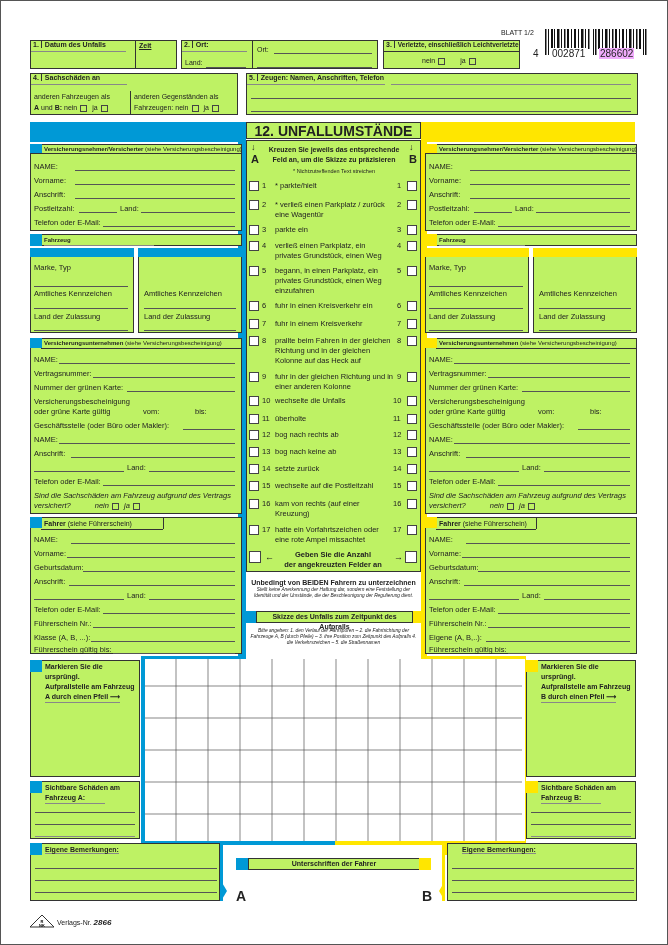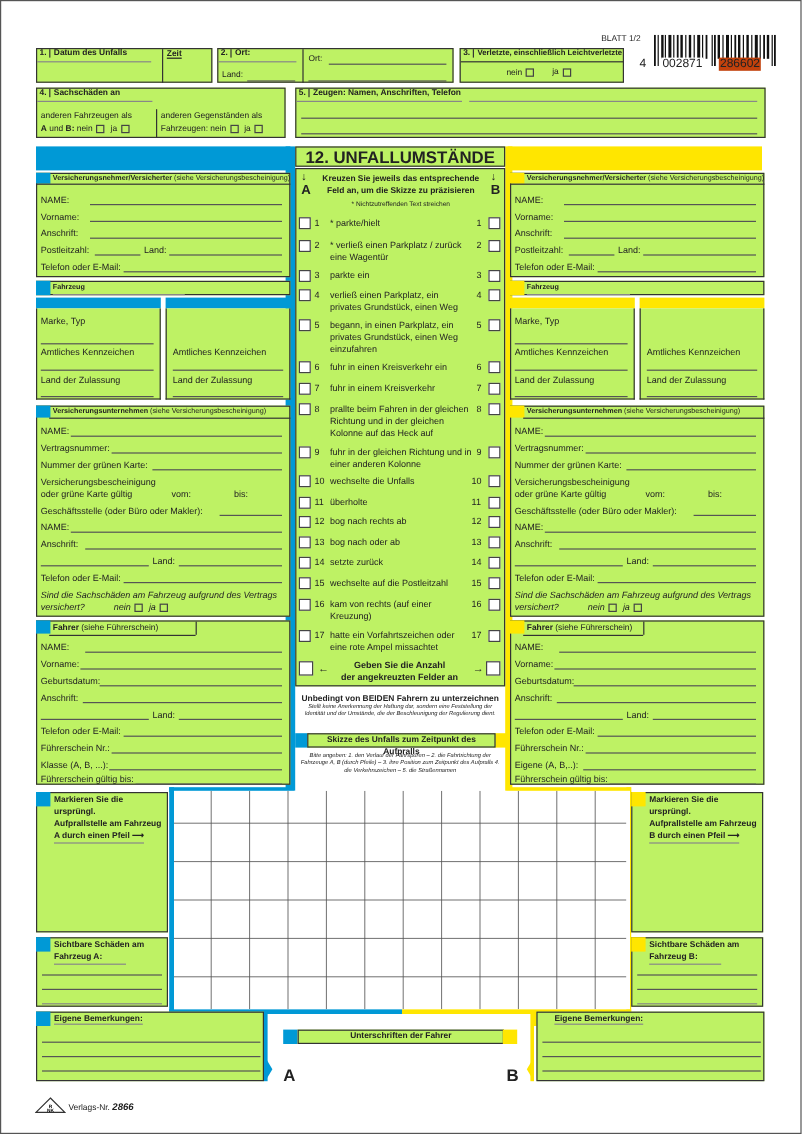--- a/index.html
+++ b/index.html
@@ -62,21 +62,21 @@
           <rect x="88" y="0" width="2.5" height="20"></rect>
         <rect x="92" y="0" width="1" height="20"></rect>
           <rect x="95" y="0" width="1.5" height="20"></rect>
         <rect x="98" y="0" width="2" height="20"></rect>
           <rect x="102" y="0" width="1" height="26"></rect>
         <rect x="104" y="0" width="1.5" height="26"></rect>
       </g>
     </svg>
     <div class="abs" style="left:-8px;top:19px;font-size:10px;">4</div>
     <div class="abs" style="left:10px;top:19px;font-size:10px;background:#fff;padding:0 1px">002871</div>
-    <div class="abs" style="left:58px;top:19px;font-size:10px;background:#c2410c;padding:0 1px">286602</div>
+    <div class="abs" style="left:58px;top:19px;font-size:10px;background:#f0abfc;padding:0 1px">286602</div>
   </div>
 
   <div class="box" style="left:29px;top:39px;width:147px;height:29px">
     <div class="abs sm" style="left:0;top:0;font-weight:bold;">
       <span class="num">1.</span><span>Datum des Unfalls</span>
     </div>
     <div class="line" style="left:0;top:10px;width:95px;background:#888"></div>
     <div class="abs" style="left:104px;top:0;width:1px;height:28px;background:#333"></div>
     <div class="abs sm" style="left:108px;top:1px;font-weight:bold;text-decoration:underline">Zeit</div>
     <div class="abs" style="left:0;top:11px;width:103px;height:16px"></div>
@@ -437,21 +437,21 @@
       <div>
         <div class="cbig" style="left:248px;top:429px"></div>
         <div class="nl" style="left:261px;top:429px">12</div>
         <div class="center-item" style="top:429px;left:274px;width:118px">bog nach rechts ab</div>
         <div class="nl" style="left:392px;top:429px">12</div>
         <div class="cbig" style="left:406px;top:429px"></div>
       </div>
       <div>
         <div class="cbig" style="left:248px;top:446px"></div>
         <div class="nl" style="left:261px;top:446px">13</div>
-        <div class="center-item" style="top:446px;left:274px;width:118px">bog nach oder ab</div>
+        <div class="center-item" style="top:446px;left:274px;width:118px">bog nach keine ab</div>
         <div class="nl" style="left:392px;top:446px">13</div>
         <div class="cbig" style="left:406px;top:446px"></div>
       </div>
       <div>
         <div class="cbig" style="left:248px;top:463px"></div>
         <div class="nl" style="left:261px;top:463px">14</div>
         <div class="center-item" style="top:463px;left:274px;width:118px">setzte zurück</div>
         <div class="nl" style="left:392px;top:463px">14</div>
         <div class="cbig" style="left:406px;top:463px"></div>
       </div>

